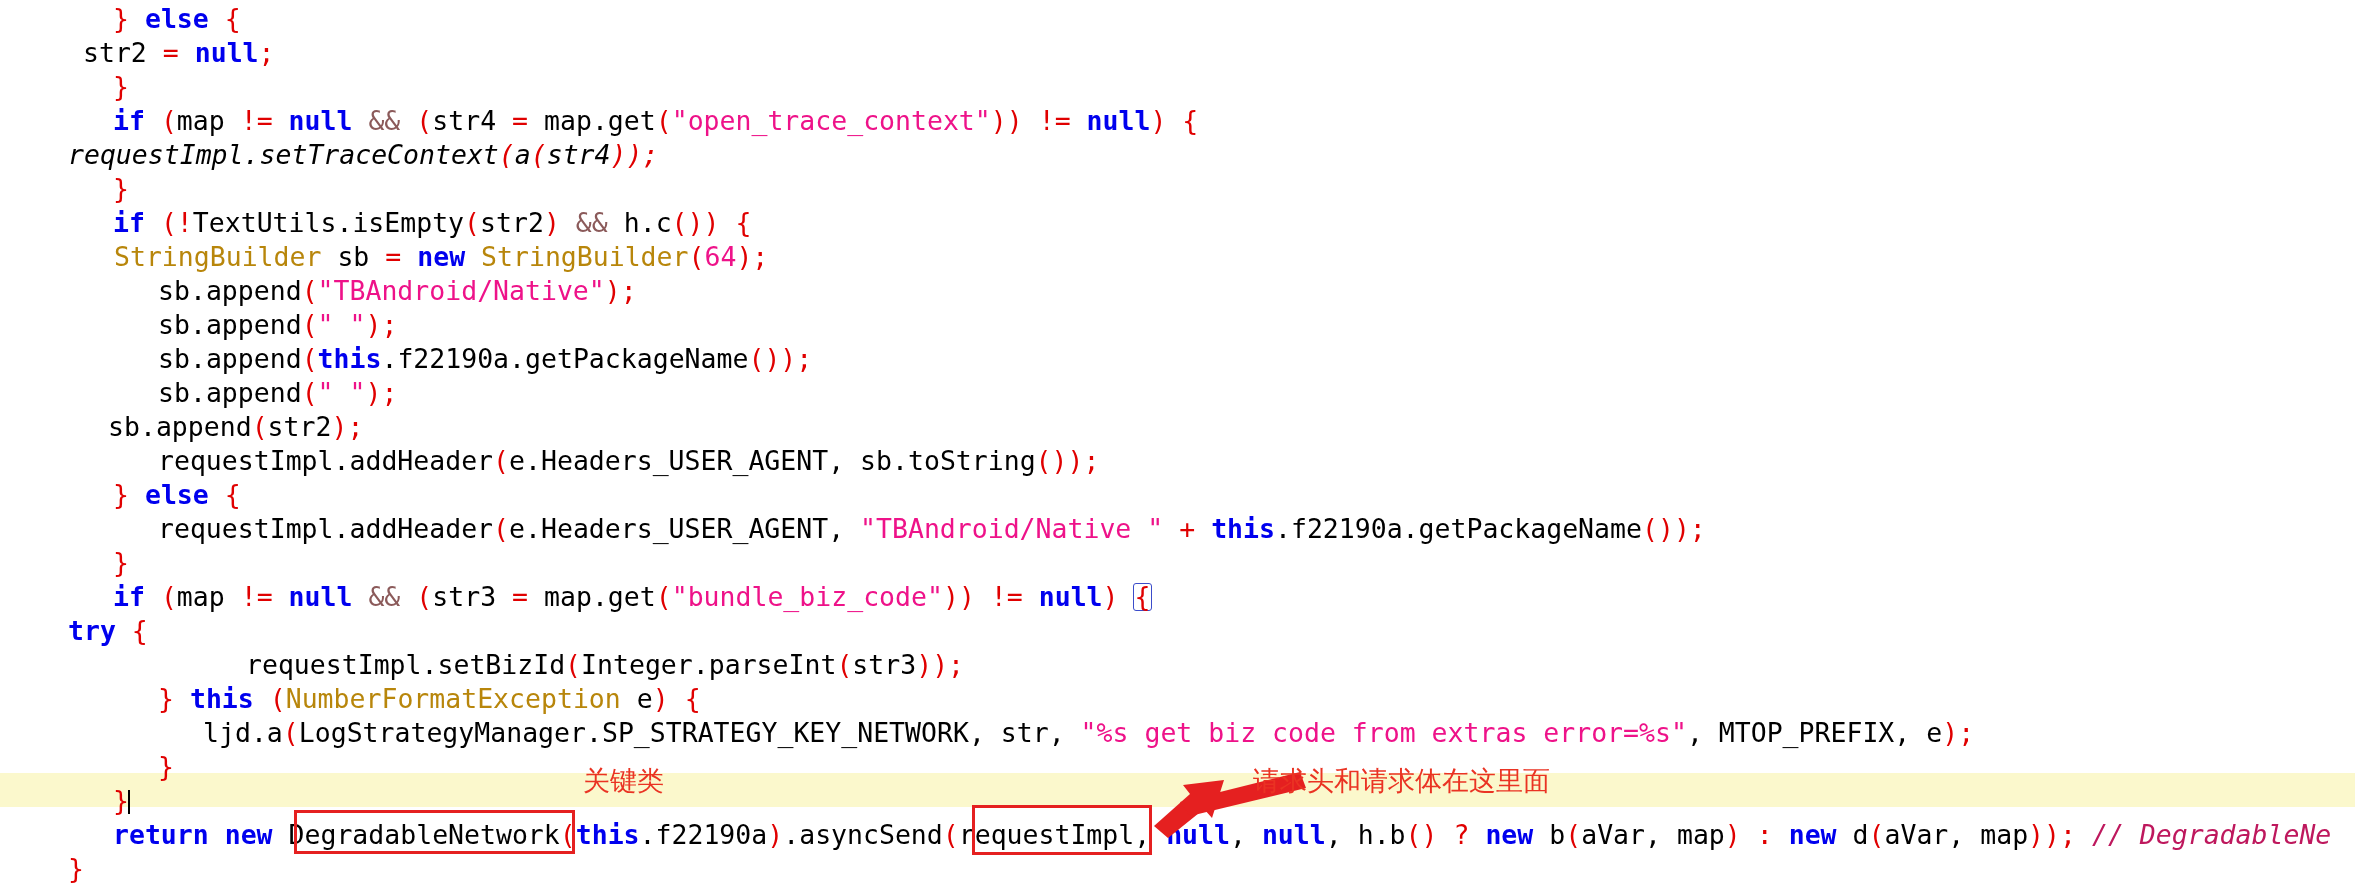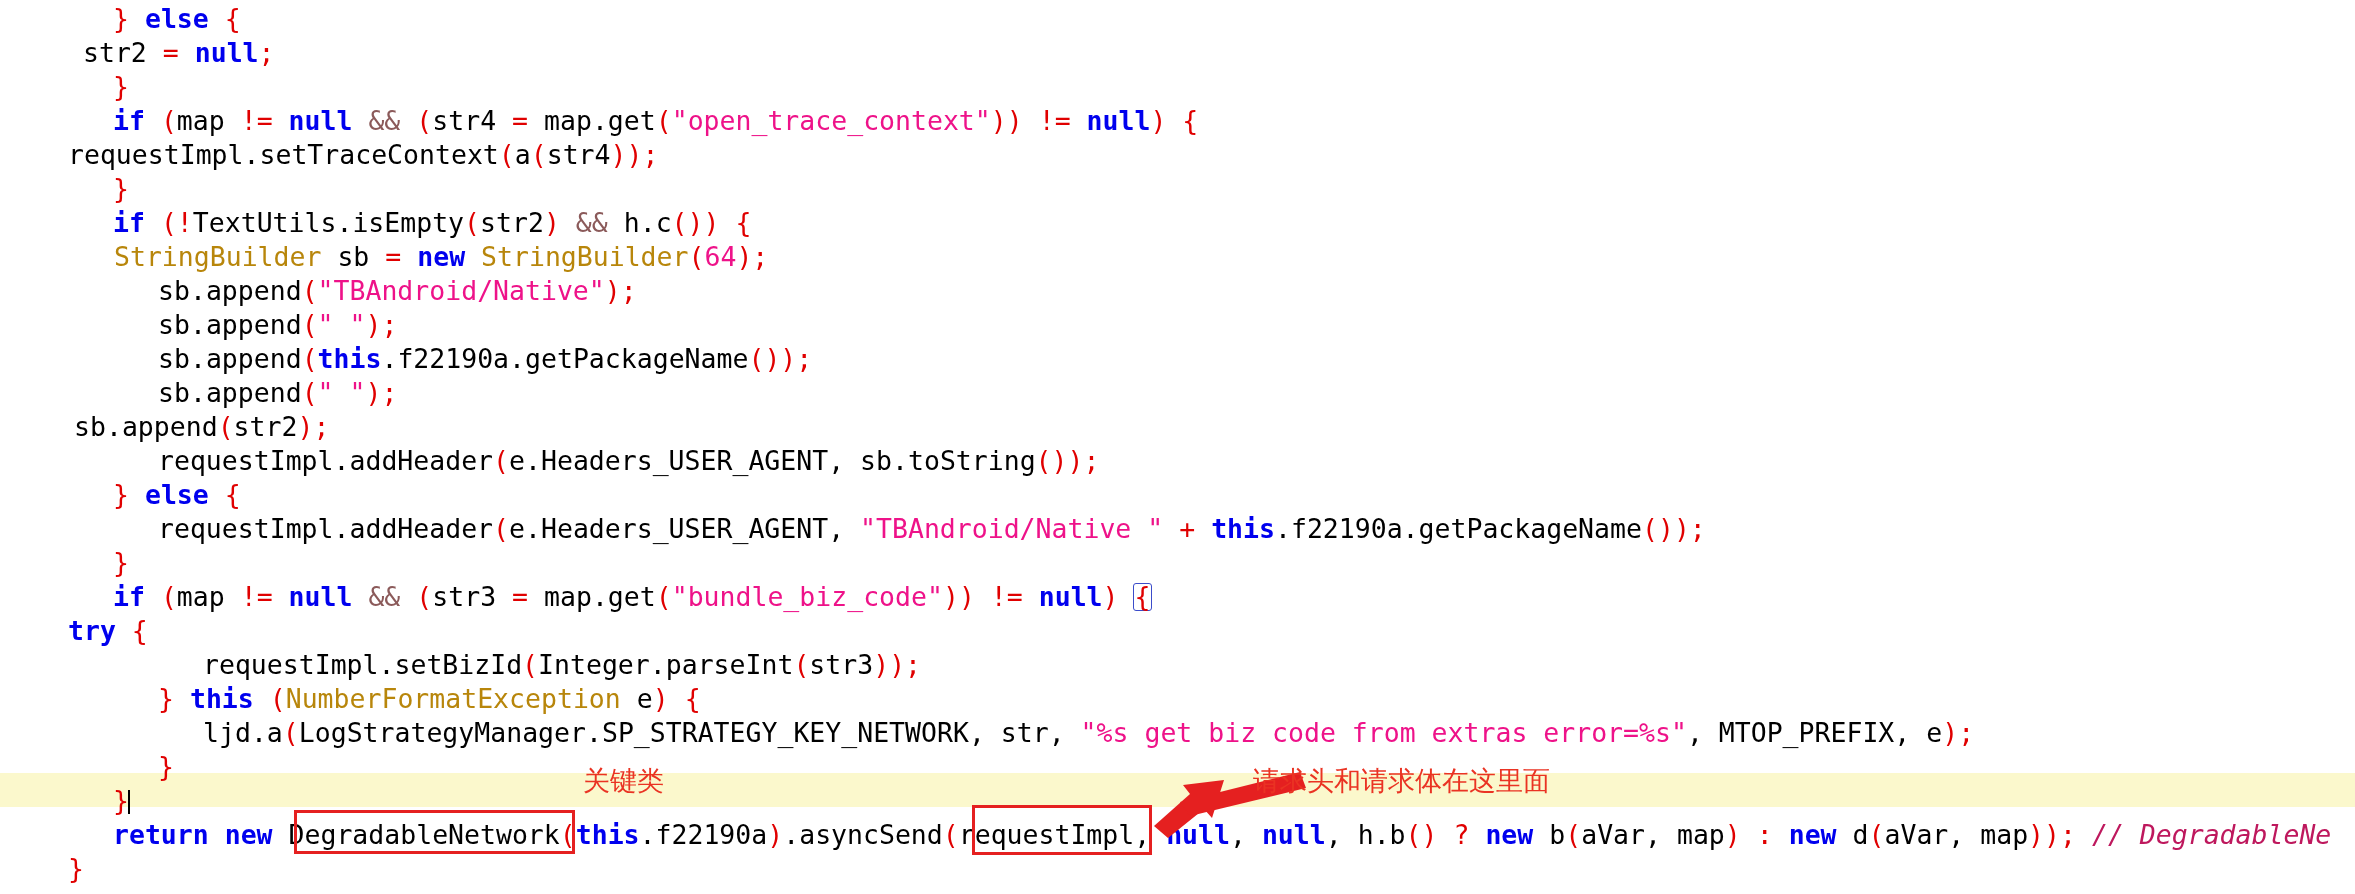--- a/index.html
+++ b/index.html
@@ -108,36 +108,36 @@
 <div id="code-viewer">
 
   <div class="line-highlight" style="top: 773px;"></div>
 
   <div class="code-area">
 
     <div class="code-line" id="ln-l1" style="padding-left: 113px;"><span class="punc">}</span> <span class="kw">else</span> <span class="punc">{</span></div>
     <div class="code-line" id="ln-l2" style="padding-left: 83px;"><span class="plain">str2</span> <span class="punc">=</span> <span class="kw">null</span><span class="punc">;</span></div>
     <div class="code-line" id="ln-l3" style="padding-left: 113px;"><span class="punc">}</span></div>
     <div class="code-line" id="ln-l4" style="padding-left: 113px;"><span class="kw">if</span> <span class="punc">(</span><span class="plain">map</span> <span class="punc">!</span><span class="punc">=</span> <span class="kw">null</span> <span class="op">&amp;&amp;</span> <span class="punc">(</span><span class="plain">str4</span> <span class="punc">=</span> <span class="plain">map</span>.<span class="plain">get</span><span class="punc">(</span><span class="str">"open_trace_context"</span><span class="punc">)</span><span class="punc">)</span> <span class="punc">!</span><span class="punc">=</span> <span class="kw">null</span><span class="punc">)</span> <span class="punc">{</span></div>
-    <div class="code-line" id="ln-l5" style=""><span class="plain">requestImpl</span>.<span class="plain">setTraceContext</span><span class="punc">(</span><span class="plain">a</span><span class="punc">(</span><span class="plain">str4</span><span class="punc">)</span><span class="punc">)</span><span class="punc">;</span></div>
+    <div class="code-line" id="ln-l5" style=" font-style: italic;"><span class="plain">requestImpl</span>.<span class="plain">setTraceContext</span><span class="punc">(</span><span class="plain">a</span><span class="punc">(</span><span class="plain">str4</span><span class="punc">)</span><span class="punc">)</span><span class="punc">;</span></div>
     <div class="code-line" id="ln-l6" style="padding-left: 113px;"><span class="punc">}</span></div>
     <div class="code-line" id="ln-l7" style="padding-left: 113px;"><span class="kw">if</span> <span class="punc">(</span><span class="punc">!</span><span class="plain">TextUtils</span>.<span class="plain">isEmpty</span><span class="punc">(</span><span class="plain">str2</span><span class="punc">)</span> <span class="op">&amp;&amp;</span> <span class="plain">h</span>.<span class="plain">c</span><span class="punc">(</span><span class="punc">)</span><span class="punc">)</span> <span class="punc">{</span></div>
     <div class="code-line" id="ln-l8" style="padding-left: 114px;"><span class="cls">StringBuilder</span> <span class="plain">sb</span> <span class="punc">=</span> <span class="kw">new</span> <span class="cls">StringBuilder</span><span class="punc">(</span><span class="num">64</span><span class="punc">)</span><span class="punc">;</span></div>
     <div class="code-line" id="ln-l9" style="padding-left: 158px;"><span class="plain">sb</span>.<span class="plain">append</span><span class="punc">(</span><span class="str">"TBAndroid/Native"</span><span class="punc">)</span><span class="punc">;</span></div>
     <div class="code-line" id="ln-l10" style="padding-left: 158px;"><span class="plain">sb</span>.<span class="plain">append</span><span class="punc">(</span><span class="str">" "</span><span class="punc">)</span><span class="punc">;</span></div>
     <div class="code-line" id="ln-l11" style="padding-left: 158px;"><span class="plain">sb</span>.<span class="plain">append</span><span class="punc">(</span><span class="kw">this</span>.<span class="plain">f22190a</span>.<span class="plain">getPackageName</span><span class="punc">(</span><span class="punc">)</span><span class="punc">)</span><span class="punc">;</span></div>
     <div class="code-line" id="ln-l12" style="padding-left: 158px;"><span class="plain">sb</span>.<span class="plain">append</span><span class="punc">(</span><span class="str">" "</span><span class="punc">)</span><span class="punc">;</span></div>
-    <div class="code-line" id="ln-l13" style="padding-left: 74px;"><span class="plain">sb</span>.<span class="plain">append</span><span class="punc">(</span><span class="plain">str2</span><span class="punc">)</span><span class="punc">;</span></div>
+    <div class="code-line" id="ln-l13" style="padding-left: 108px;"><span class="plain">sb</span>.<span class="plain">append</span><span class="punc">(</span><span class="plain">str2</span><span class="punc">)</span><span class="punc">;</span></div>
     <div class="code-line" id="ln-l14" style="padding-left: 158px;"><span class="plain">requestImpl</span>.<span class="plain">addHeader</span><span class="punc">(</span><span class="plain">e</span>.<span class="plain">Headers_USER_AGENT</span>, <span class="plain">sb</span>.<span class="plain">toString</span><span class="punc">(</span><span class="punc">)</span><span class="punc">)</span><span class="punc">;</span></div>
     <div class="code-line" id="ln-l15" style="padding-left: 113px;"><span class="punc">}</span> <span class="kw">else</span> <span class="punc">{</span></div>
     <div class="code-line" id="ln-l16" style="padding-left: 158px;"><span class="plain">requestImpl</span>.<span class="plain">addHeader</span><span class="punc">(</span><span class="plain">e</span>.<span class="plain">Headers_USER_AGENT</span>, <span class="str">"TBAndroid/Native "</span> <span class="punc">+</span> <span class="kw">this</span>.<span class="plain">f22190a</span>.<span class="plain">getPackageName</span><span class="punc">(</span><span class="punc">)</span><span class="punc">)</span><span class="punc">;</span></div>
     <div class="code-line" id="ln-l17" style="padding-left: 113px;"><span class="punc">}</span></div>
     <div class="code-line" id="ln-l18" style="padding-left: 113px;"><span class="kw">if</span> <span class="punc">(</span><span class="plain">map</span> <span class="punc">!</span><span class="punc">=</span> <span class="kw">null</span> <span class="op">&amp;&amp;</span> <span class="punc">(</span><span class="plain">str3</span> <span class="punc">=</span> <span class="plain">map</span>.<span class="plain">get</span><span class="punc">(</span><span class="str">"bundle_biz_code"</span><span class="punc">)</span><span class="punc">)</span> <span class="punc">!</span><span class="punc">=</span> <span class="kw">null</span><span class="punc">)</span> <span class="bracket-match"><span class="punc">{</span></span></div>
     <div class="code-line" id="ln-l19" style="padding-left: 68px;"><span class="kw">try</span> <span class="punc">{</span></div>
-    <div class="code-line" id="ln-l20" style="padding-left: 203px;"><span class="plain">requestImpl</span>.<span class="plain">setBizId</span><span class="punc">(</span><span class="plain">Integer</span>.<span class="plain">parseInt</span><span class="punc">(</span><span class="plain">str3</span><span class="punc">)</span><span class="punc">)</span><span class="punc">;</span></div>
+    <div class="code-line" id="ln-l20" style="padding-left: 203px; margin-left: 43px;"><span class="plain">requestImpl</span>.<span class="plain">setBizId</span><span class="punc">(</span><span class="plain">Integer</span>.<span class="plain">parseInt</span><span class="punc">(</span><span class="plain">str3</span><span class="punc">)</span><span class="punc">)</span><span class="punc">;</span></div>
     <div class="code-line" id="ln-l21" style="padding-left: 158px;"><span class="punc">}</span> <span class="kw">this</span> <span class="punc">(</span><span class="cls">NumberFormatException</span> <span class="plain">e</span><span class="punc">)</span> <span class="punc">{</span></div>
     <div class="code-line" id="ln-l22" style="padding-left: 203px;"><span class="plain">ljd</span>.<span class="plain">a</span><span class="punc">(</span><span class="plain">LogStrategyManager</span>.<span class="plain">SP_STRATEGY_KEY_NETWORK</span>, <span class="plain">str</span>, <span class="str">"%s get biz code from extras error=%s"</span>, <span class="plain">MTOP_PREFIX</span>, <span class="plain">e</span><span class="punc">)</span><span class="punc">;</span></div>
     <div class="code-line" id="ln-l23" style="padding-left: 158px;"><span class="punc">}</span></div>
     <div class="code-line" id="ln-l24" style="padding-left: 113px;"><span class="punc">}</span><span class="caret"></span></div>
     <div class="code-line" id="ln-l25" style="padding-left: 113px;"><span class="kw">return</span> <span class="kw">new</span> <span class="plain">DegradableNetwork</span><span class="punc">(</span><span class="kw">this</span>.<span class="plain">f22190a</span><span class="punc">)</span>.<span class="plain">asyncSend</span><span class="punc">(</span><span class="plain">requestImpl</span>, <span class="kw">null</span>, <span class="kw">null</span>, <span class="plain">h</span>.<span class="plain">b</span><span class="punc">(</span><span class="punc">)</span> <span class="punc">?</span> <span class="kw">new</span> <span class="plain">b</span><span class="punc">(</span><span class="plain">aVar</span>, <span class="plain">map</span><span class="punc">)</span> <span class="punc">:</span> <span class="kw">new</span> <span class="plain">d</span><span class="punc">(</span><span class="plain">aVar</span>, <span class="plain">map</span><span class="punc">)</span><span class="punc">)</span><span class="punc">;</span> <span class="cmt">// DegradableNe</span></div>
     <div class="code-line" id="ln-l26" style="padding-left: 68px;"><span class="punc">}</span></div>
 
   </div>
 
   <div class="anno-layer">

